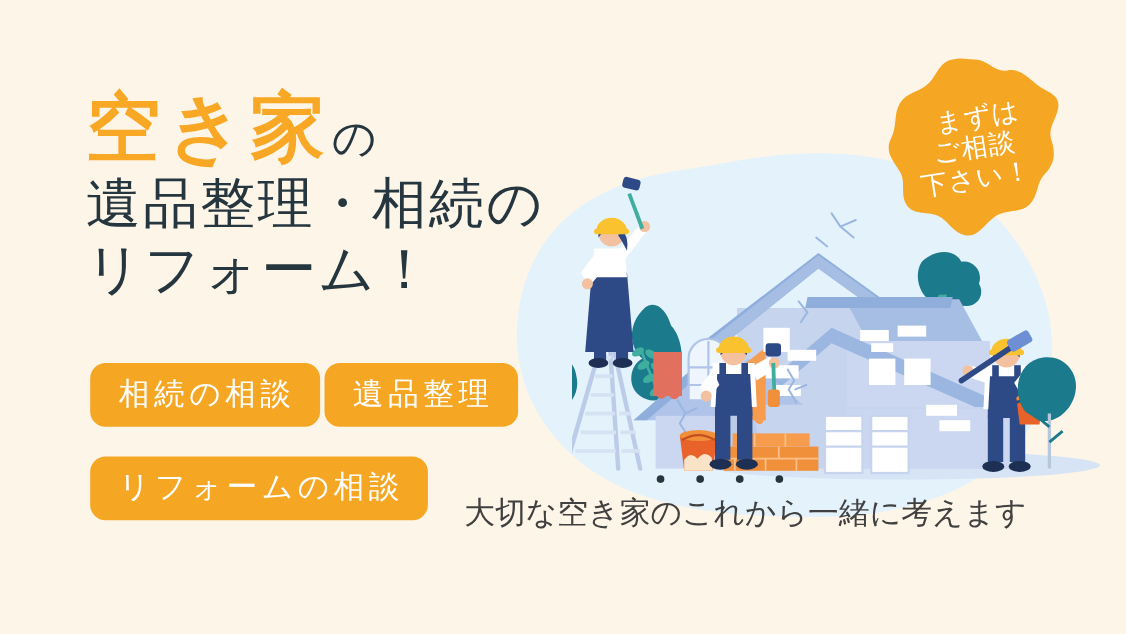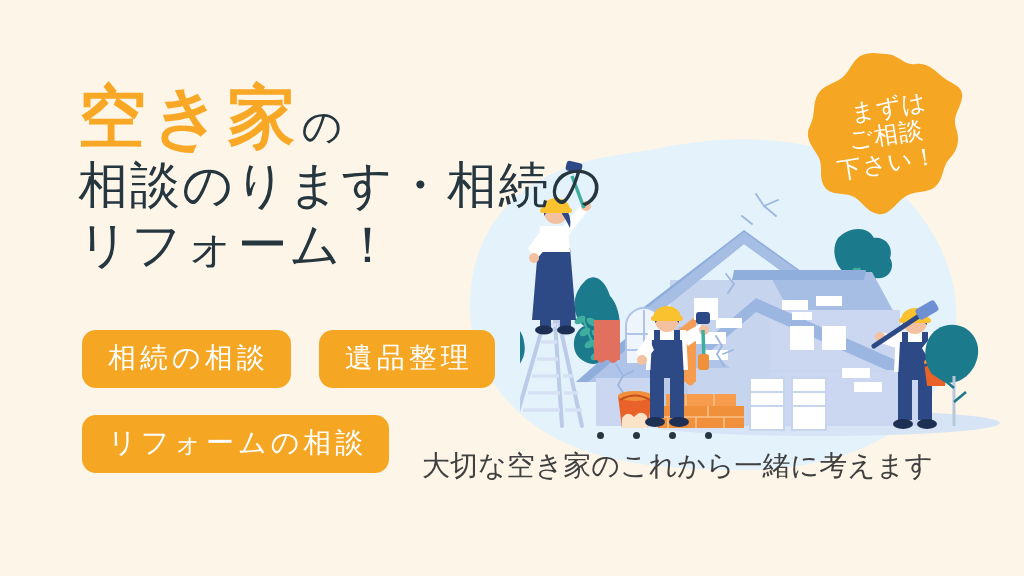--- a/index.html
+++ b/index.html
@@ -39,21 +39,21 @@
   .pill-row-1{left:82px;top:330px;}
   .pill-row-2{left:82px;top:415px;}
   .pill{
     background:#F5A623;color:#FFFFFF;
     border-radius:14px;
     font-size:28px;font-weight:500;letter-spacing:4px;
     padding:12px 22px 14px 26px;
     display:inline-block;white-space:nowrap;
     box-sizing:border-box;line-height:1.15;
   }
-  .pill + .pill{margin-left:28px;}
+  .pill + .pill{margin-left:4px;}
 
   
   .tagline-wrap{position:absolute;left:422px;top:452px;white-space:nowrap;}
   .tagline{
     font-size:28px;font-weight:500;letter-spacing:0px;color:#404040;
     line-height:1;display:inline-block;position:relative;
   }
   .emph-dots{
     position:absolute;left:175px;top:-20px;
     display:flex;gap:29px;
@@ -349,21 +349,21 @@
         <path d="M412 254 C 400 238, 404 212, 424 206 C 444 200, 460 216, 458 234
                  C 456 252, 440 266, 424 262 Z" fill="#1B7A8C"></path>
         <line x1="434" y1="256" x2="434" y2="306" stroke="#B8C8DC" stroke-width="3"></line>
         <path d="M434 268 l -12 -10 M 434 282 l 12 -10" stroke="#1B7A8C" stroke-width="2.6" fill="none"></path>
       </g>
     </svg>
   </div>
 
   <div class="headline">
     <span class="hl-line hl-line1"><span class="hl-accent">空き家</span><span class="hl-no">の</span></span>
-    <span class="hl-line hl-line2">相談のります・相続の</span>
+    <span class="hl-line hl-line2">遺品整理・相続の</span>
     <span class="hl-line hl-line3">リフォーム！</span>
   </div>
 
   <div class="pill-row pill-row-1">
     <span class="pill">相続の相談</span>
     <span class="pill">遺品整理</span>
   </div>
 
   <div class="pill-row pill-row-2">
     <span class="pill">リフォームの相談</span>

